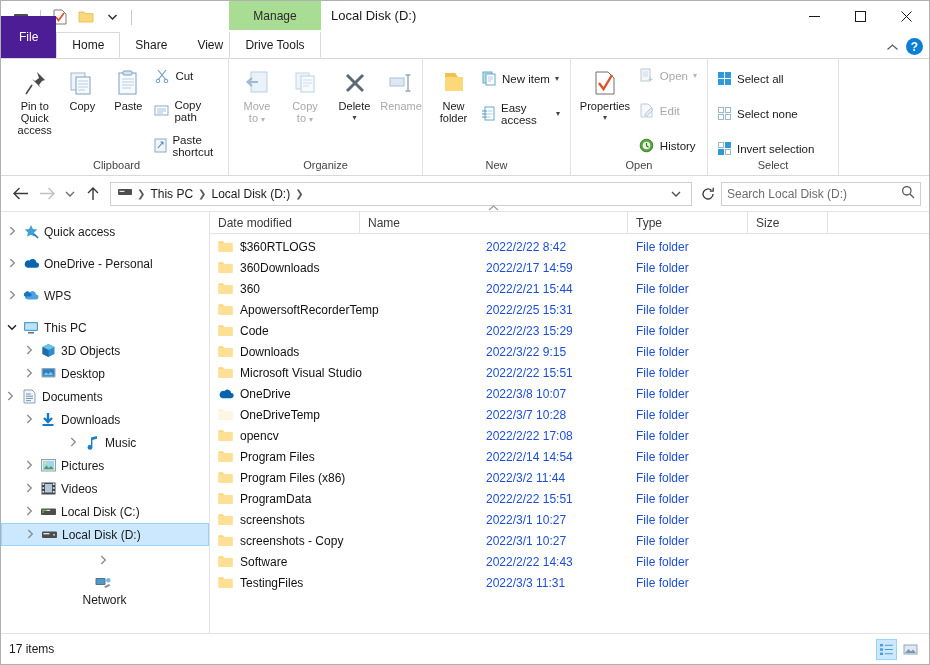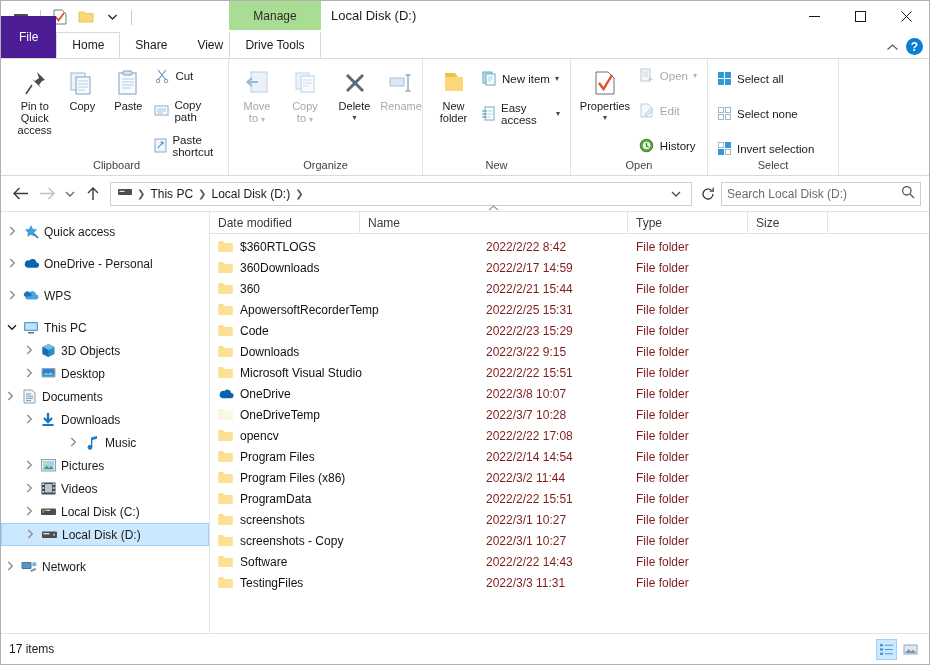--- a/index.html
+++ b/index.html
@@ -101,21 +101,21 @@
              position: relative; flex: 0 0 22px; }
   .col { height: 22px; display: flex; align-items: center; font-size: 12px; color: #3b3b3b;
          padding-left: 8px; border-right: 1px solid #e3e3e3; position: relative; }
   .sortmark { position: absolute; top: -9px; left: 0; width: 100%; text-align: center;
               font-size: 9px; color: #9a9a9a; }
   .rows { flex: 1; overflow: hidden; padding-top: 2px; }
   .row { height: 21px; display: flex; align-items: center; font-size: 12px; }
   .row .c-name { display: flex; align-items: center; padding-left: 8px; min-width: 0; }
   .row .c-name .ic { width: 22px; flex: 0 0 22px; display: flex; align-items: center; }
   .row .c-name .txt { color: #111; white-space: nowrap; }
-  .row .c-date, .row .c-type, .row .c-size { color: #7f1d1d; padding-left: 8px; white-space: nowrap; }
+  .row .c-date, .row .c-type, .row .c-size { color: #1d4ed8; padding-left: 8px; white-space: nowrap; }
 
   
   .statusbar { flex: 0 0 31px; border-top: 1px solid #e3e3e3; display: flex;
                align-items: center; padding: 0 8px; background: #fff; position: relative; }
   .statustext { font-size: 12px; color: #1a1a1a; }
   .viewtoggles { margin-left: auto; display: flex; gap: 3px; }
   .vbtn { width: 21px; height: 21px; display: flex; align-items: center; justify-content: center; }
   .vbtn.active { background: #cce8ff; border: 1px solid #99d1ff; }
 </style>
 </head>
@@ -683,21 +683,21 @@
             </svg></span>
           <span class="ic">
             <svg width="17" height="13" viewBox="0 0 17 13">
               <rect x="1" y="3.5" width="15" height="6.5" rx="1" fill="#4d4d4d"></rect>
               <rect x="2.4" y="5" width="6" height="1.4" fill="#e2e2e2"></rect>
               <circle cx="13" cy="6.8" r="1" fill="#c9c9c9"></circle>
             </svg>
           </span>
           <span class="lbl">Local Disk (D:)</span>
         </div>
-        <div class="navitem" style="padding-left: 0;">
+        <div class="navitem" style="padding-left: 0; flex-direction: column;">
           <span class="exp"><svg width="7" height="10" viewBox="0 0 7 10">
               <path d="M1.3 1L5.3 5L1.3 9" stroke="currentColor" stroke-width="1.3" fill="none"></path>
             </svg></span>
           <span class="ic">
             <svg width="16" height="14" viewBox="0 0 16 14">
               <rect x="0.5" y="2" width="10" height="7" rx="1" fill="#5b7182"></rect>
               <rect x="1.6" y="3" width="7.8" height="5" fill="#4a9bd4"></rect>
               <path d="M9 10.5l5-2.5 1.5 1.5-5 2.5z" fill="#7d93a4"></path>
               <circle cx="13.3" cy="4.2" r="2.2" fill="#7ab8e0"></circle>
             </svg>

